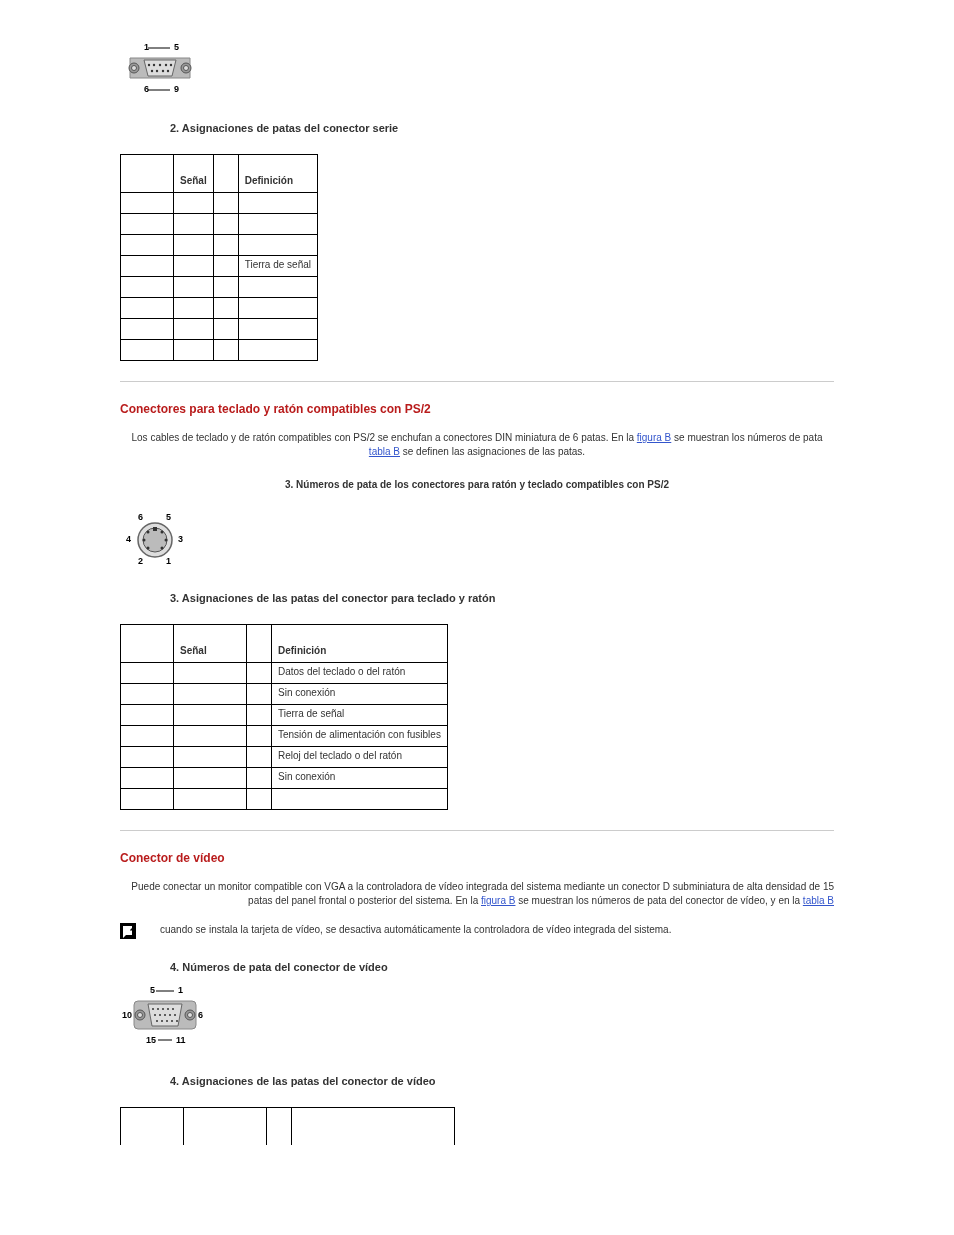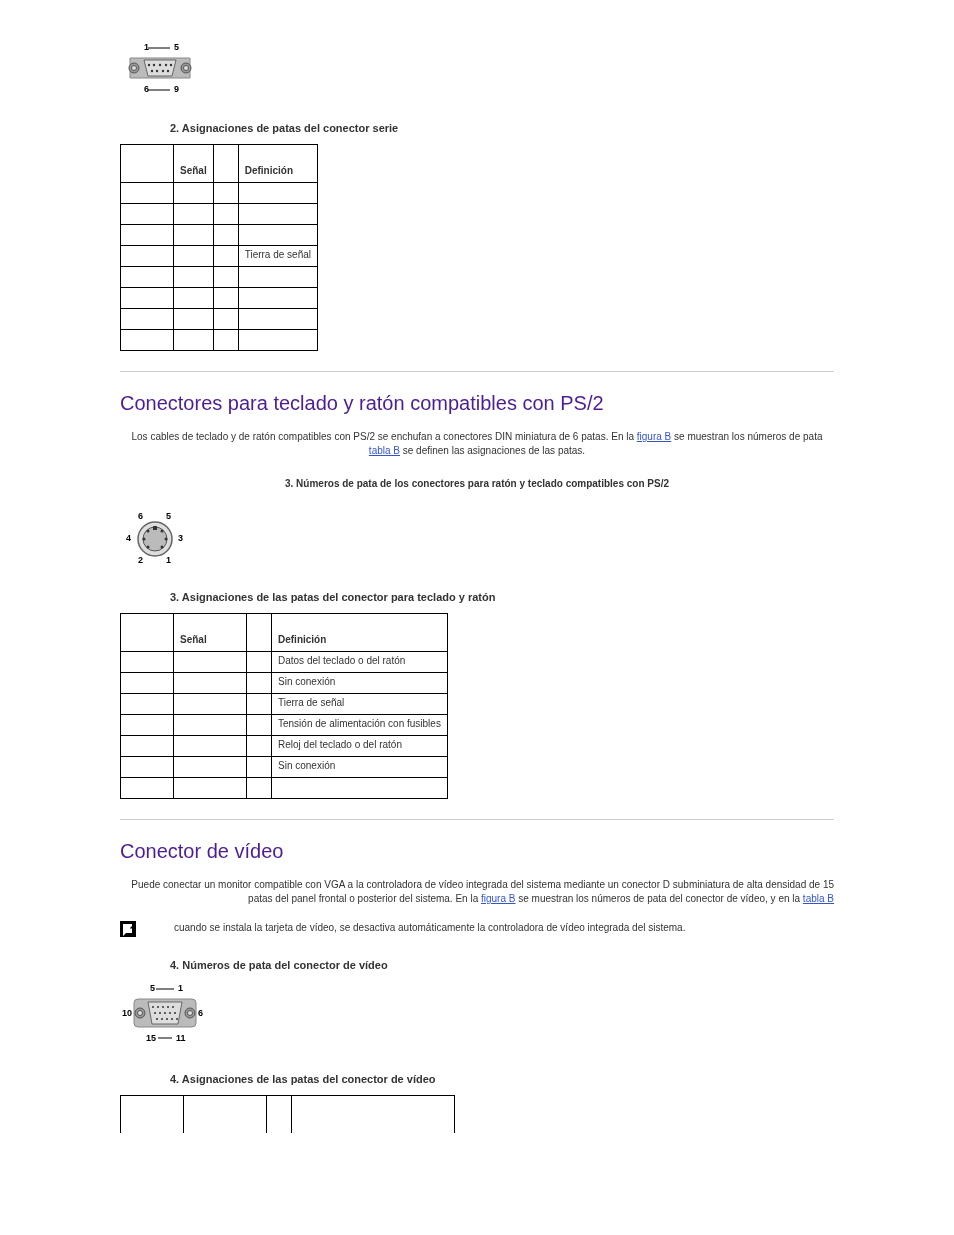--- a/index.html
+++ b/index.html
@@ -19,63 +19,63 @@
     margin: 20px 0;
   }
   .figure-caption-left {
     text-align: left;
     font-weight: bold;
     font-size: 11px;
     margin: 20px 0 10px 50px;
   }
   table {
     border-collapse: collapse;
-    margin: 10px 0 20px 0;
+    margin: 20px 0 20px 0;
   }
   td, th {
     border: 1px solid #000;
     padding: 3px 6px;
     font-size: 10px;
     text-align: left;
     vertical-align: top;
     height: 14px;
     white-space: nowrap;
   }
   th {
     font-weight: bold;
     padding-top: 20px;
   }
   hr {
     border: none;
     border-top: 1px solid #ccc;
     margin: 20px 0;
   }
   h2 {
-    color: #4c1d95;
-    font-size: 20px;
-    font-weight: normal;
+    color: #b91c1c;
+    font-size: 12px;
+    font-weight: bold;
     margin: 20px 0 15px 0;
   }
   p {
     font-size: 10px;
     line-height: 1.4;
     margin: 0 0;
     text-align: center;
   }
   p.left {
     text-align: right;
   }
   a {
     color: #3355cc;
     text-decoration: underline;
   }
   .note-row {
     display: flex;
     align-items: flex-start;
-    gap: 38px;
+    gap: 24px;
     margin: 15px 0;
   }
   .note-text {
     font-size: 10px;
     line-height: 1.4;
     text-align: left;
   }
   
   .serial-connector, .ps2-connector, .vga-connector {
     margin-left: 0;

